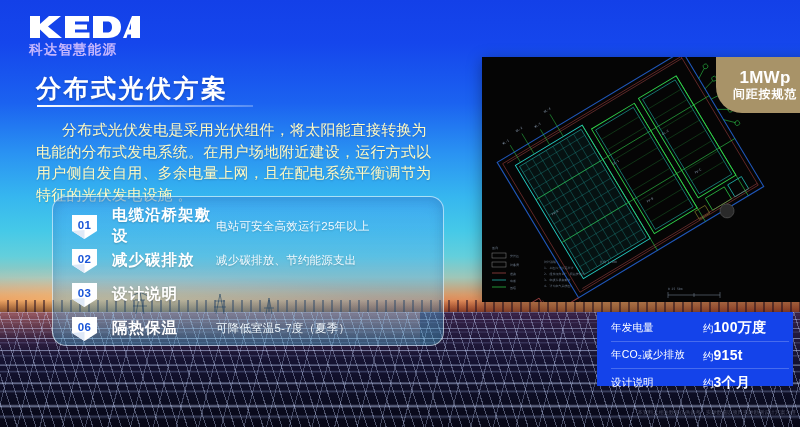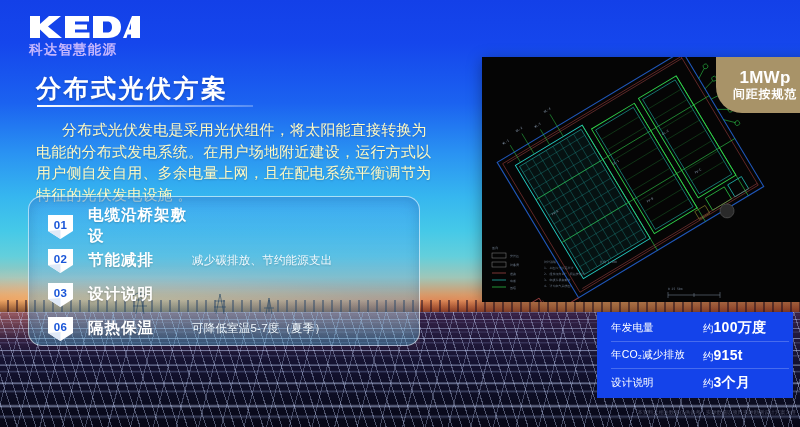--- a/index.html
+++ b/index.html
@@ -109,21 +109,21 @@
 
   .intro {
     position:absolute; left:36px; top:119px; width:405px;
     font-size:15px; line-height:21.5px; color:#fef9c3; letter-spacing:.2px;
     text-indent:26px;
     text-shadow:0 1px 2px rgba(0,0,0,.18);
   }
 
   
   .features {
-    position:absolute; left:28px; top:196px; width:392px; height:150px;
+    position:absolute; left:52px; top:196px; width:392px; height:150px;
     border-radius:14px;
     background:linear-gradient(to bottom, rgba(70,150,245,.42), rgba(90,205,235,.34));
     border:1px solid rgba(255,255,255,.55);
     box-shadow:0 2px 14px rgba(0,20,70,.18) inset;
     padding:12px 0 0 18px;
   }
   .frow { display:flex; align-items:center; height:34px; }
   .badge {
     position:relative; width:27px; height:25px; flex:0 0 27px; margin-right:14px;
     display:flex; align-items:center; justify-content:center;
@@ -155,21 +155,21 @@
     background:#a89368;
     border-bottom-left-radius:26px;
     display:flex; flex-direction:column; align-items:center; justify-content:center;
     color:#ffffff;
   }
   .cap-num { font-size:17px; font-weight:700; letter-spacing:.3px; line-height:19px; }
   .cap-lbl { font-size:12px; font-weight:700; letter-spacing:.8px; line-height:15px; }
 
   
   .stats {
-    position:absolute; left:597px; top:312px; width:196px; height:86px;
+    position:absolute; left:597px; top:312px; width:196px; height:74px;
     background:#1443ea; padding:3px 4px 0 14px;
   }
   .srow { display:flex; align-items:center; height:27px; border-bottom:1px solid rgba(255,255,255,.22); }
   .srow:last-child { border-bottom:none; }
   .slabel { font-size:10.5px; color:#ffffff; letter-spacing:.2px; width:92px; flex:0 0 92px; }
   .sval { font-size:10.5px; color:#ffffff; }
   .sval b { font-size:14px; font-weight:700; letter-spacing:.3px; }
 
   .footnote {
     position:absolute; left:576px; top:409px; width:220px;
@@ -223,31 +223,32 @@
 
     <div class="frow">
       <span class="badge">
         <svg viewBox="0 0 27 25" width="27" height="25">
             <path d="M1 1 H26 V17 L13.5 25 L1 17 Z" fill="#ffffff"></path>
             <path d="M13.5 25 L13.5 16 L1 17 Z" fill="#dfe9f7"></path>
           </svg>
         <span>01</span>
       </span>
       <span class="fname">电缆沿桥架敷设</span>
+      <span class="fdesc">电站可安全高效运行25年以上</span>
     </div>
 
     <div class="frow">
       <span class="badge">
         <svg viewBox="0 0 27 25" width="27" height="25">
             <path d="M1 1 H26 V17 L13.5 25 L1 17 Z" fill="#ffffff"></path>
             <path d="M13.5 25 L13.5 16 L1 17 Z" fill="#dfe9f7"></path>
           </svg>
         <span>02</span>
       </span>
-      <span class="fname">节能减排</span>
+      <span class="fname">减少碳排放</span>
       <span class="fdesc">减少碳排放、节约能源支出</span>
     </div>
 
     <div class="frow">
       <span class="badge">
         <svg viewBox="0 0 27 25" width="27" height="25">
             <path d="M1 1 H26 V17 L13.5 25 L1 17 Z" fill="#ffffff"></path>
             <path d="M13.5 25 L13.5 16 L1 17 Z" fill="#dfe9f7"></path>
           </svg>
         <span>03</span>

